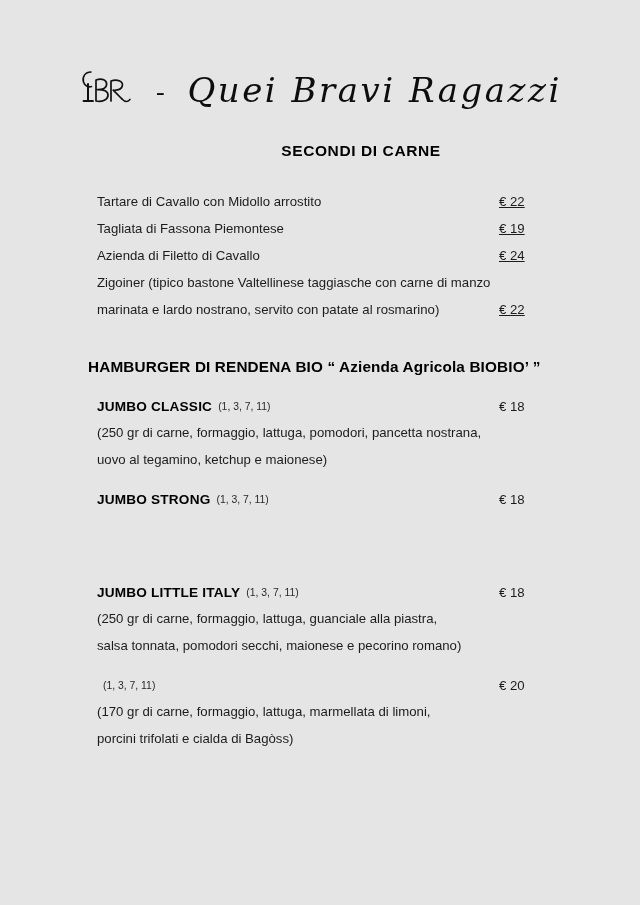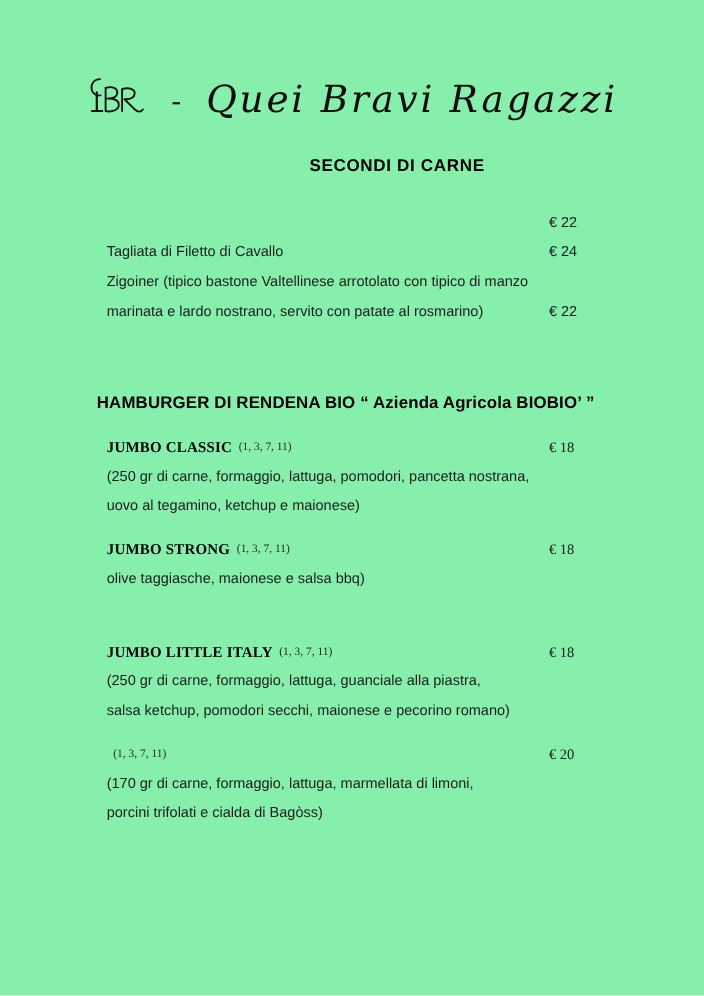--- a/index.html
+++ b/index.html
@@ -14,21 +14,21 @@
     color: #1a1a1a;
     -webkit-font-smoothing: antialiased;
     overflow: hidden;
     position: relative;
   }
 
   .page {
     position: relative;
     width: 640px;
     height: 905px;
-    background: #86efac;
+    background: #e5e5e5;
   }
 
   
   .masthead {
     position: absolute;
     top: 68px;
     left: 0;
     width: 640px;
     text-align: center;
     white-space: nowrap;
@@ -104,20 +104,21 @@
   }
   .row .price {
     flex: 0 0 auto;
     width: 60px;
     text-align: left;
     margin-left: auto;
     padding-left: 10px;
     font-size: 13.2px;
     color: #1c1c1c;
     white-space: nowrap;
+    text-decoration: underline;
   }
   .row.no-price .price { visibility: hidden; }
 
   
   .big-heading {
     font-size: 15.3px;
     font-weight: bold;
     letter-spacing: 0.15px;
     color: #000000;
     line-height: 22px;
@@ -127,21 +128,20 @@
   
   .burger {
     position: absolute;
     left: 97px;
     width: 462px;
   }
   .burger-head {
     display: flex;
     align-items: flex-end;
     line-height: 25px;
-    font-family: Liberation Serif, serif;
   }
   .burger-name {
     font-size: 13.6px;
     font-weight: bold;
     letter-spacing: 0.2px;
     color: #000000;
     white-space: nowrap;
   }
   .allergens {
     font-size: 10.4px;
@@ -188,31 +188,36 @@
       <span class="brand-dash">-</span>
       <span class="brand-words">Quei Bravi Ragazzi</span>
     </span>
   </div>
 
   <div class="section-title" style="top:142px;padding-left:41px;">SECONDI DI CARNE</div>
 
   <div class="menu-block" style="top:188px;">
 
     <div class="row">
+      <span class="label">Tartare di Cavallo con Midollo arrostito</span>
       <span class="price">€ 22</span>
     </div>
 
-
-    <div class="row">
-      <span class="label">Tagliata di Filetto di Cavallo</span>
+    <div class="row">
+      <span class="label">Tagliata di Fassona Piemontese</span>
+      <span class="price">€ 19</span>
+    </div>
+
+    <div class="row">
+      <span class="label">Azienda di Filetto di Cavallo</span>
       <span class="price">€ 24</span>
     </div>
 
     <div class="row no-price">
-      <span class="label">Zigoiner (tipico bastone Valtellinese arrotolato con tipico di manzo</span>
+      <span class="label">Zigoiner (tipico bastone Valtellinese taggiasche con carne di manzo</span>
       <span class="price"></span>
     </div>
 
     <div class="row">
       <span class="label">marinata e lardo nostrano, servito con patate al rosmarino)</span>
       <span class="price">€ 22</span>
     </div>
 
   </div>
 
@@ -229,31 +234,30 @@
     <div class="burger-desc">(250 gr di carne, formaggio, lattuga, pomodori, pancetta nostrana,</div>
     <div class="burger-desc">uovo al tegamino, ketchup e maionese)</div>
   </div>
 
   <div class="burger" style="top:487px;">
     <div class="burger-head">
       <span class="burger-name">JUMBO STRONG</span>
       <span class="allergens">(1, 3, 7, 11)</span>
       <span class="burger-price">€ 18</span>
     </div>
-    <div class="burger-desc">olive taggiasche, maionese e salsa bbq)</div>
   </div>
 
   <div class="burger" style="top:580px;">
     <div class="burger-head">
       <span class="burger-name">JUMBO LITTLE ITALY</span>
       <span class="allergens">(1, 3, 7, 11)</span>
       <span class="burger-price">€ 18</span>
     </div>
     <div class="burger-desc">(250 gr di carne, formaggio, lattuga, guanciale alla piastra,</div>
-    <div class="burger-desc">salsa ketchup, pomodori secchi, maionese e pecorino romano)</div>
+    <div class="burger-desc">salsa tonnata, pomodori secchi, maionese e pecorino romano)</div>
   </div>
 
   <div class="burger" style="top:673px;">
     <div class="burger-head">
       <span class="allergens">(1, 3, 7, 11)</span>
       <span class="burger-price">€ 20</span>
     </div>
     <div class="burger-desc">(170 gr di carne, formaggio, lattuga, marmellata di limoni,</div>
     <div class="burger-desc">porcini trifolati e cialda di Bagòss)</div>
   </div>

